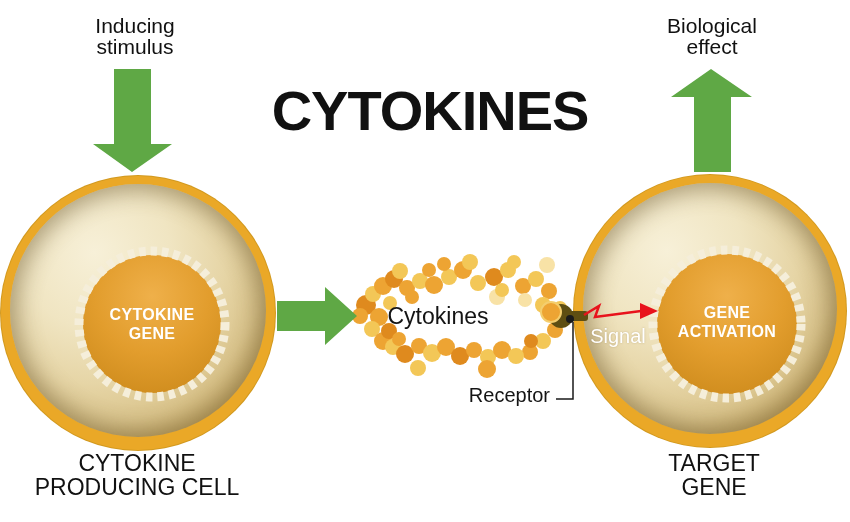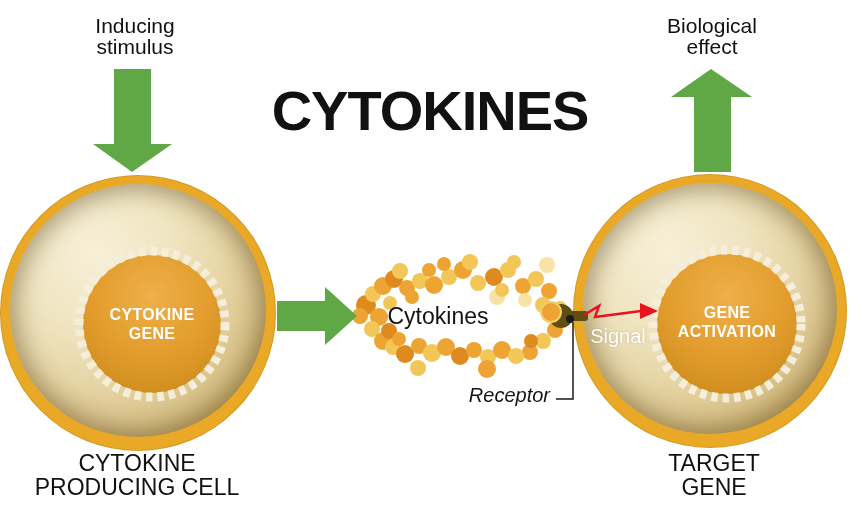--- a/index.html
+++ b/index.html
@@ -35,21 +35,21 @@
   
   .small-label{font-size:21px;line-height:21px;}
   .caption{font-size:23px;line-height:24px;}
   #title{
     font-size:56px;font-weight:bold;letter-spacing:-1px;color:#111;
     width:400px;text-align:center;
   }
   #signal-label{color:#fff;font-size:20px;text-align:center;width:80px;
     text-shadow:0 0 2px rgba(120,90,30,.35);}
   #cytokines-label{font-size:23px;width:160px;text-align:center;color:#141414;}
-  #receptor-label{font-size:20px;width:130px;text-align:right;color:#141414;font-style:italic;}
+  #receptor-label{font-size:20px;width:130px;text-align:right;color:#141414;}
   svg{position:absolute;top:0;left:0;}
 </style>
 </head>
 <body>
 
 <div id="canvas">
 
   <div class="cell-outer" style="left:1px;top:176px;width:274px;height:274px;">
     <div class="cell-inner"></div>
   </div>

